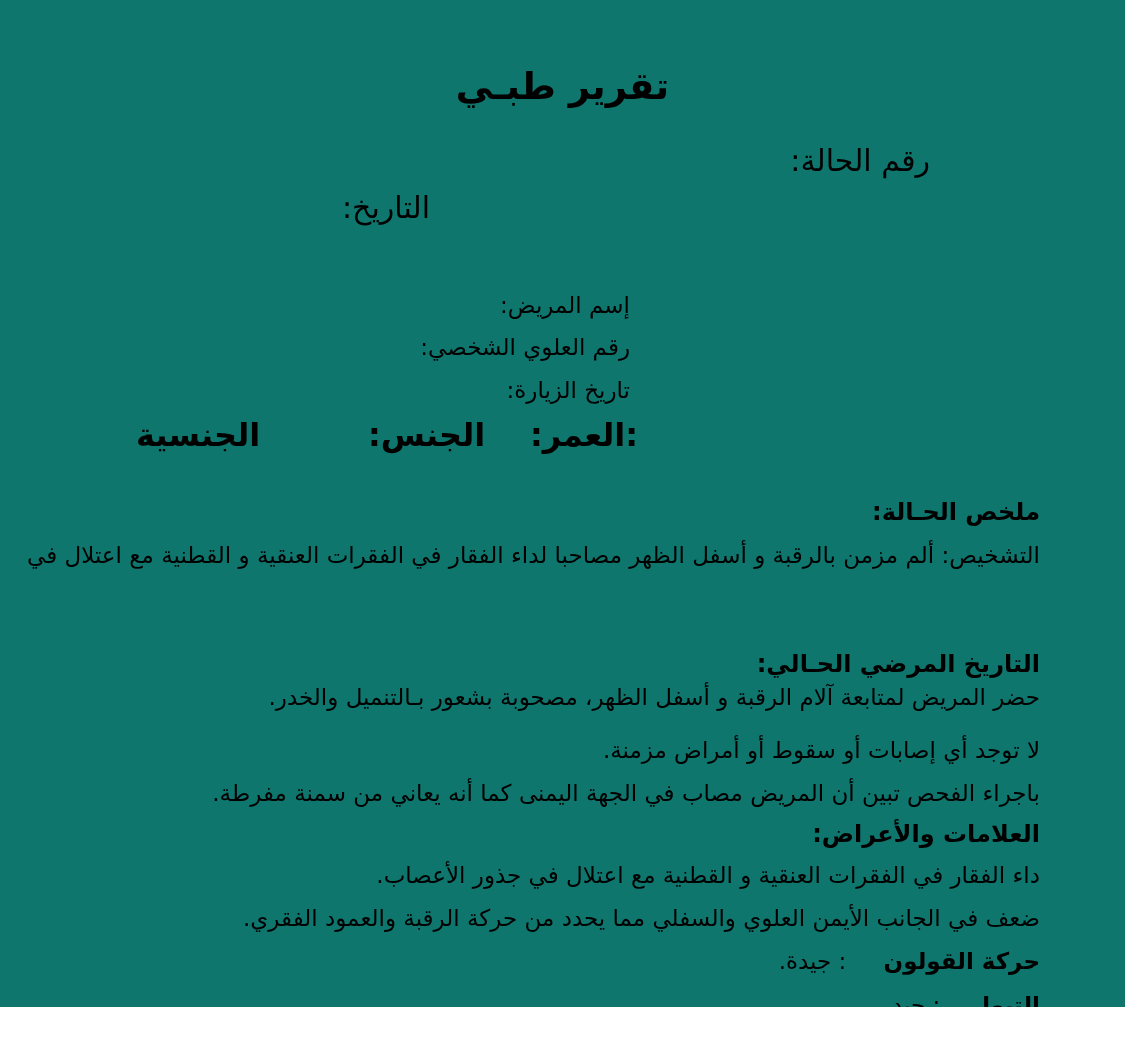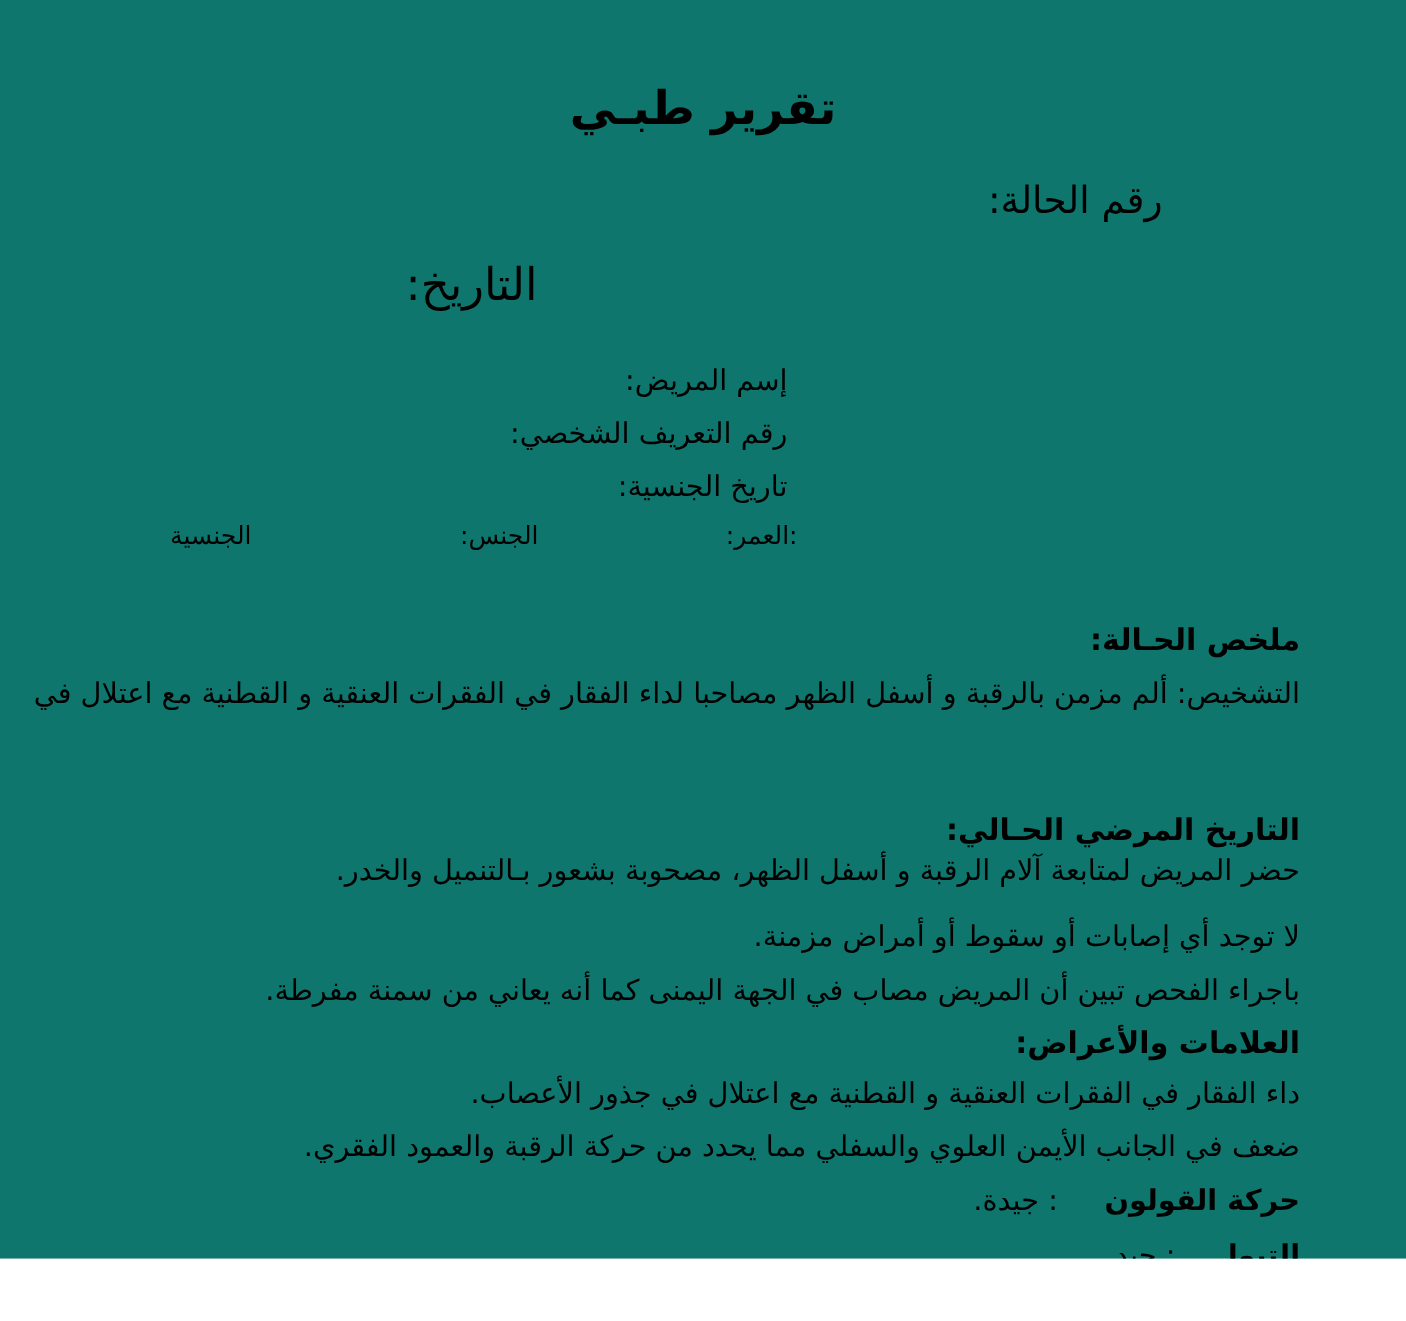--- a/index.html
+++ b/index.html
@@ -25,28 +25,28 @@
   .report-title {
     top: 40px;
     left: 0;
     right: 0;
     text-align: center;
     font-size: 37px;
     font-weight: bold;
     letter-spacing: 1px;
   }
   .case-number  { top: 143px; right: 195px; font-size: 30px; }
-  .date-label   { top: 190px; right: 695px; font-size: 36px; margin-top: 18px; }
+  .date-label   { top: 190px; right: 695px; font-size: 30px; }
 
   .patient-line { right: 495px; font-size: 23px; }
   .patient-name { top: 292px; }
   .patient-id   { top: 334px; }
   .visit-date   { top: 377px; }
 
-  .demo-row span { position: absolute; top: 0; font-size: 20px; white-space: nowrap; }
+  .demo-row span { position: absolute; top: 0; font-size: 32px; white-space: nowrap; font-weight: bold; }
   .demo-row     { position: absolute; top: 416px; left: 0; right: 0; height: 34px; }
   .age          { right: 487px; }
   .gender       { left: 368px; }
   .nationality  { left: 136px; }
 
   .sec-heading {
     right: 85px;
     font-size: 24px;
     font-weight: bold;
   }
@@ -83,22 +83,22 @@
 <body>
 
 <div class="page">
 
   <h1 class="abs report-title">تقرير طبـي</h1>
 
   <div class="abs case-number">رقم الحالة:</div>
   <div class="abs date-label">التاريخ:</div>
 
   <div class="abs patient-line patient-name">إسم المريض:</div>
-  <div class="abs patient-line patient-id">رقم التعريف الشخصي:</div>
-  <div class="abs patient-line visit-date">تاريخ الجنسية:</div>
+  <div class="abs patient-line patient-id">رقم العلوي الشخصي:</div>
+  <div class="abs patient-line visit-date">تاريخ الزيارة:</div>
 
   <div class="demo-row">
     <span class="age">:العمر:</span>
     <span class="gender">الجنس:</span>
     <span class="nationality">الجنسية</span>
   </div>
 
   <div class="abs sec-heading h-summary">ملخص الحـالة:</div>
   <div class="abs body-line diag-l1">التشخيص: ألم مزمن بالرقبة و أسفل الظهر مصاحبا لداء الفقار في الفقرات العنقية و القطنية مع اعتلال في</div>
 

